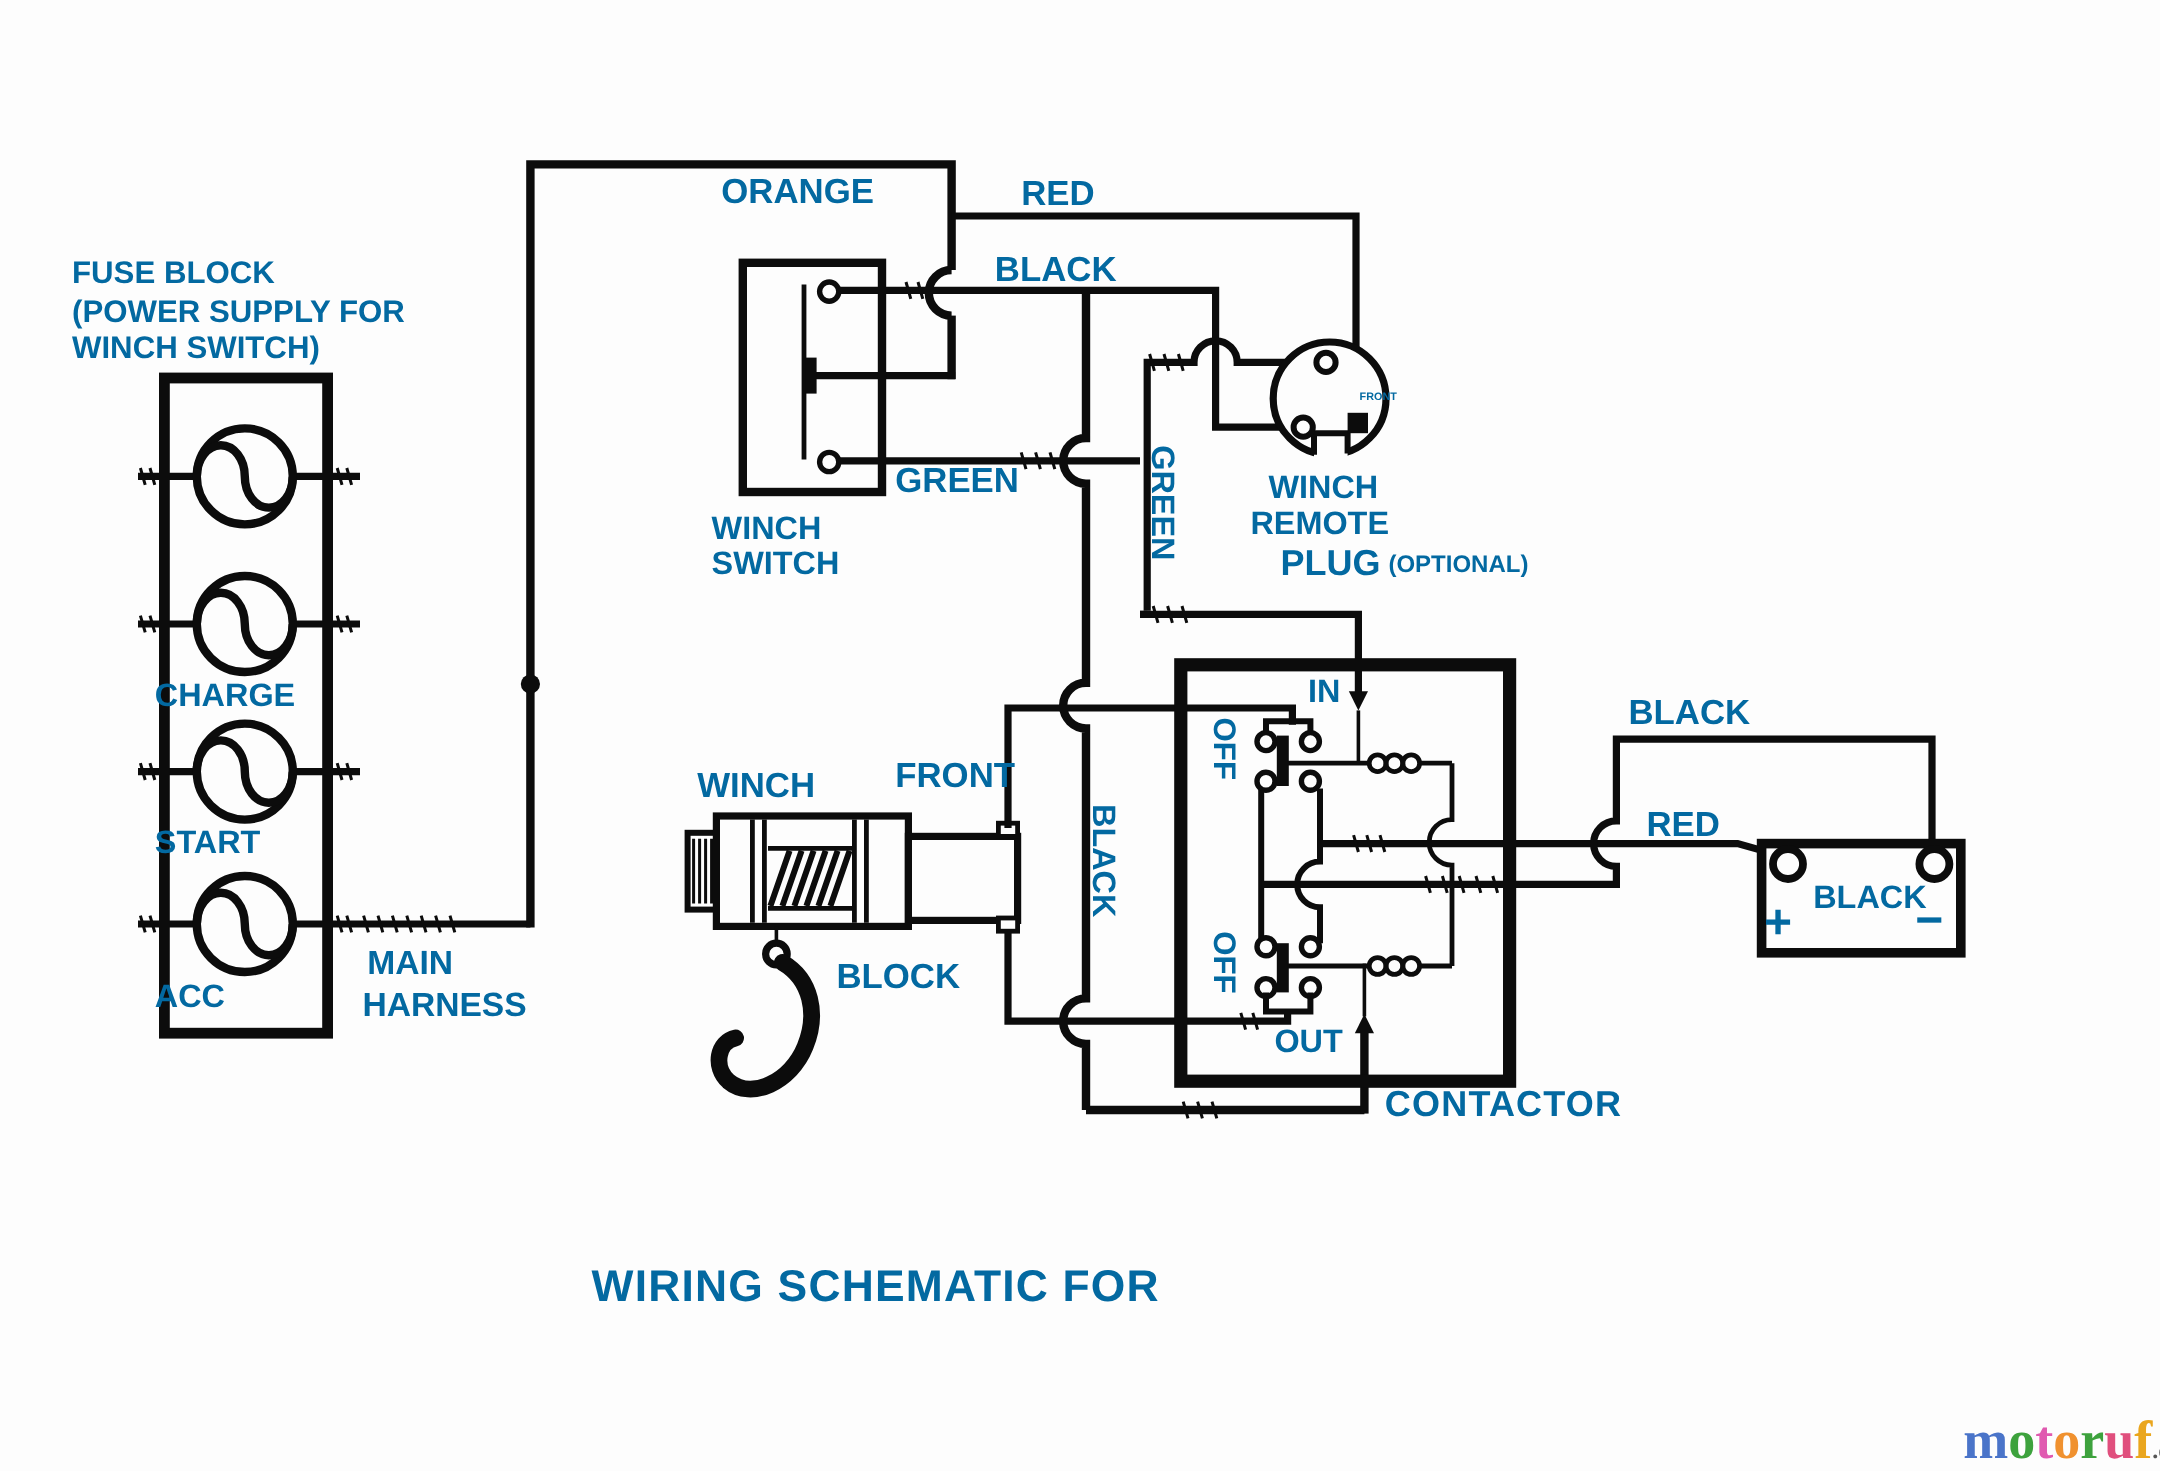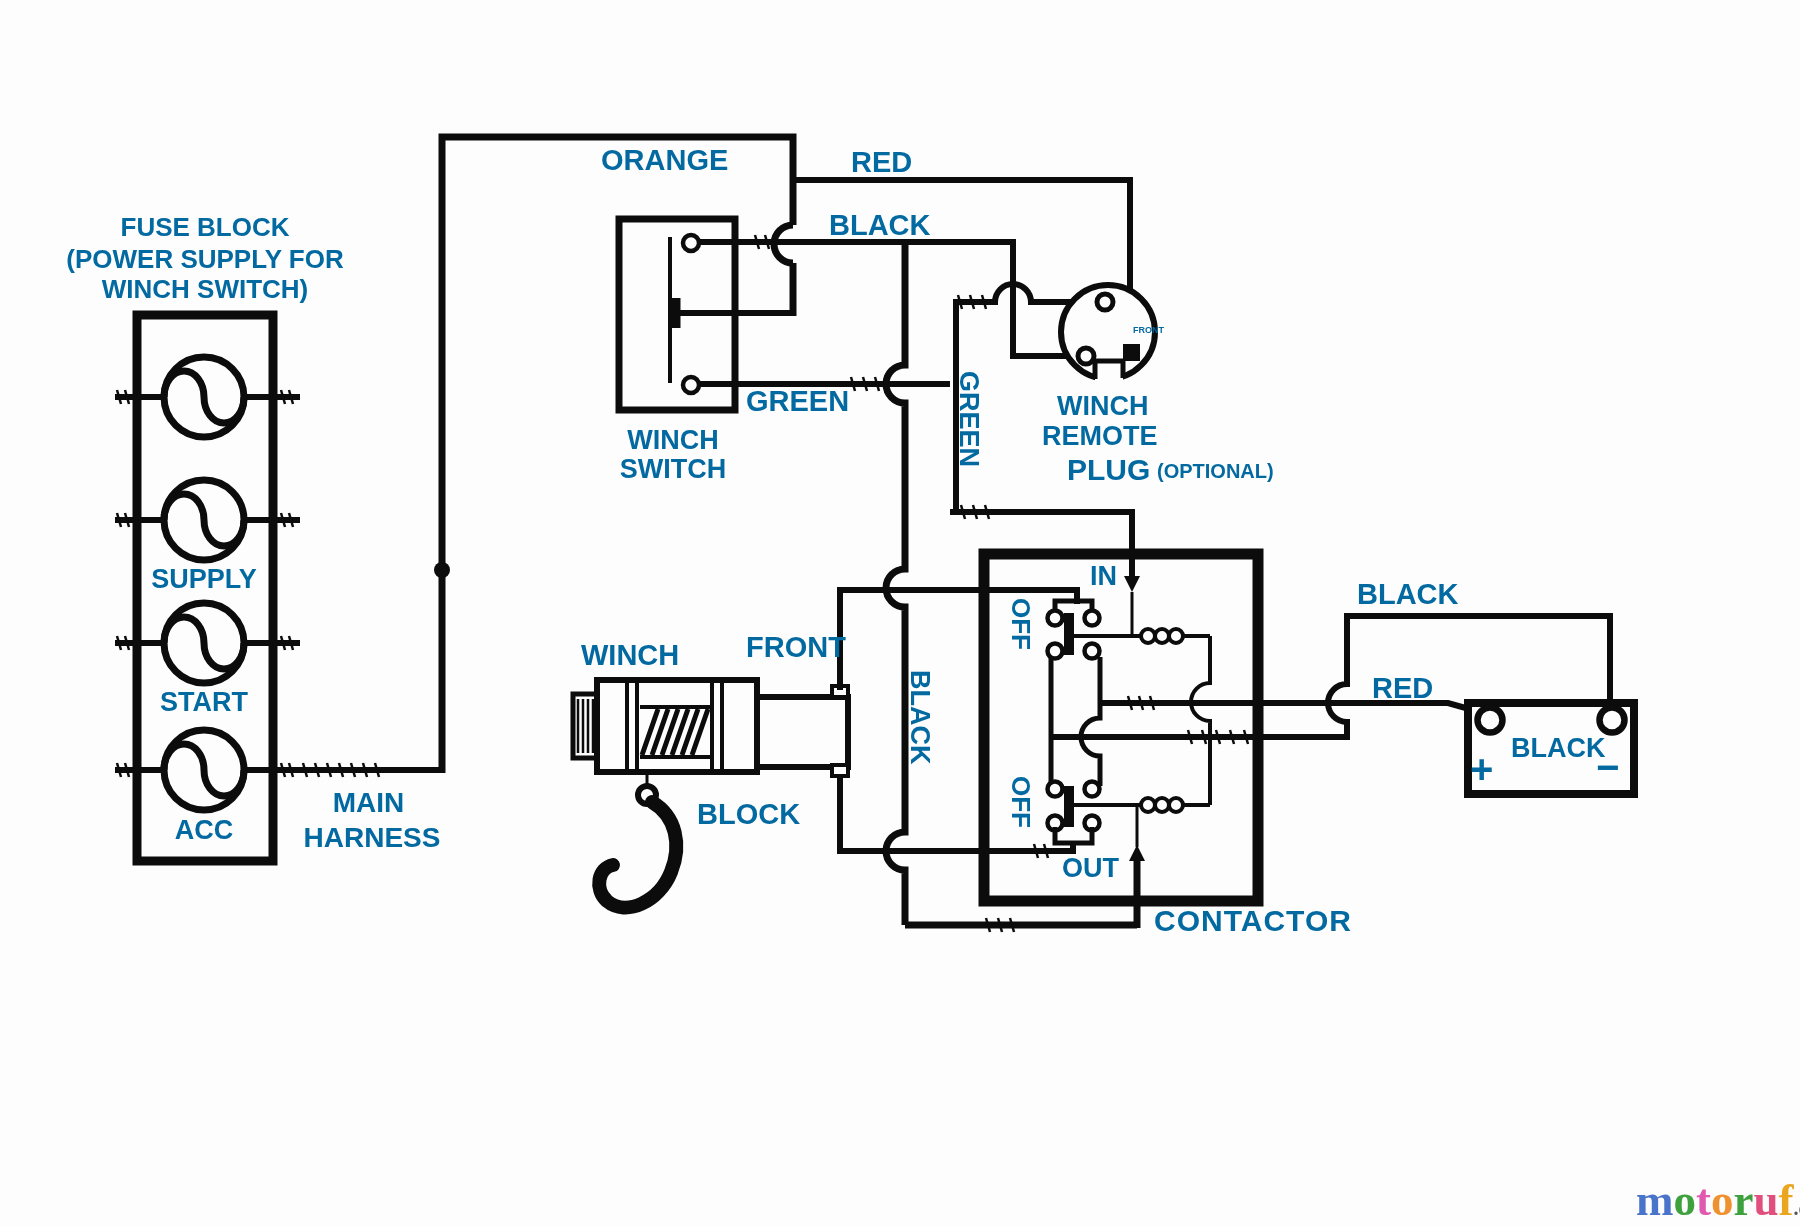--- a/index.html
+++ b/index.html
@@ -1,20 +1,20 @@
 <!DOCTYPE html>
 <html><head>
 <meta charset="utf-8">
 <style>
   html,body{margin:0;padding:0;background:#e8e8e8;}
   #stage{position:relative;width:1800px;height:1226px;background:#fdfdfd;overflow:hidden;
          font-family:"Liberation Sans",sans-serif;color:#0c0c0c;}
   #linework{position:absolute;left:0;top:0;}
   .lbl{position:absolute;font-weight:bold;color:#0369a1;white-space:nowrap;line-height:1;}
-  .ctr{text-align:center;}
+  .ctr{}
   .vtext{writing-mode:vertical-rl;text-orientation:mixed;}
   .tiny{font-size:9px;letter-spacing:0px;font-weight:bold;}
   .f26{font-size:26px;} .f27{font-size:27px;} .f28{font-size:28px;} .f29{font-size:29px;}
   .f30{font-size:30px;} .f37{font-size:37px;letter-spacing:1px;}
   #logo{position:absolute;left:1636px;top:1178px;font-family:"Liberation Serif",serif;
         font-weight:bold;font-size:45px;line-height:1;}
   #logo .suffix{font-size:20px;color:#555;font-weight:bold;}
 </style>
 </head>
 <body>
@@ -176,21 +176,21 @@
     <path d="M1188,730 L1192,744 M1202,730 L1206,744 M1216,730 L1220,744 M1230,730 L1234,744 M1244,730 L1248,744"></path>
     <path d="M1034,844 L1038,858 M1044,844 L1048,858"></path>
     <path d="M986,918 L990,932 M998,918 L1002,932 M1010,918 L1014,932"></path>
   </g>
 </svg>
 
 <div class="lbl f26 ctr" style="left:60px;top:214px;width:290px;">FUSE BLOCK</div>
 <div class="lbl f26 ctr" style="left:60px;top:246px;width:290px;">(POWER SUPPLY FOR</div>
 <div class="lbl f26 ctr" style="left:60px;top:276px;width:290px;">WINCH SWITCH)</div>
 
-<div class="lbl f27 ctr" style="left:129px;top:566px;width:150px;">SUPPLY</div>
+<div class="lbl f27 ctr" style="left:129px;top:566px;width:150px;">CHARGE</div>
 <div class="lbl f27 ctr" style="left:129px;top:689px;width:150px;">START</div>
 <div class="lbl f27 ctr" style="left:129px;top:817px;width:150px;">ACC</div>
 
 <div class="lbl f28 ctr" style="left:306px;top:789px;width:125px;">MAIN</div>
 <div class="lbl f28 ctr" style="left:302px;top:824px;width:140px;">HARNESS</div>
 
 <div class="lbl f29" style="left:601px;top:146px;">ORANGE</div>
 <div class="lbl f29" style="left:851px;top:148px;">RED</div>
 <div class="lbl f29" style="left:829px;top:211px;">BLACK</div>
 <div class="lbl f29" style="left:746px;top:387px;">GREEN</div>
@@ -215,16 +215,17 @@
 <div class="lbl f27" style="left:1090px;top:563px;">IN</div>
 <div class="lbl f27" style="left:1062px;top:855px;">OUT</div>
 <div class="lbl f26 vtext" style="left:1008px;top:598px;height:70px;">OFF</div>
 <div class="lbl f26 vtext" style="left:1008px;top:776px;height:70px;">OFF</div>
 <div class="lbl f30" style="left:1154px;top:906px;letter-spacing:1px;">CONTACTOR</div>
 
 <div class="lbl f27" style="left:1511px;top:735px;">BLACK</div>
 <div class="lbl" style="left:1470px;top:749px;font-size:40px;">+</div>
 <div class="lbl" style="left:1596px;top:747px;font-size:40px;">−</div>
 
+<div class="lbl f37 ctr" style="left:493px;top:1053px;width:600px;">WIRING SCHEMATIC FOR</div>
 
 <div id="logo"><span style="color:#4a74c9">m</span><span style="color:#3da23d">o</span><span style="color:#e05ab0">t</span><span style="color:#f0912f">o</span><span style="color:#3da23d">r</span><span style="color:#e04f7d">u</span><span style="color:#eaa61e">f</span><span class="suffix">.de</span></div>
 
 </div>
 
 </body></html>

